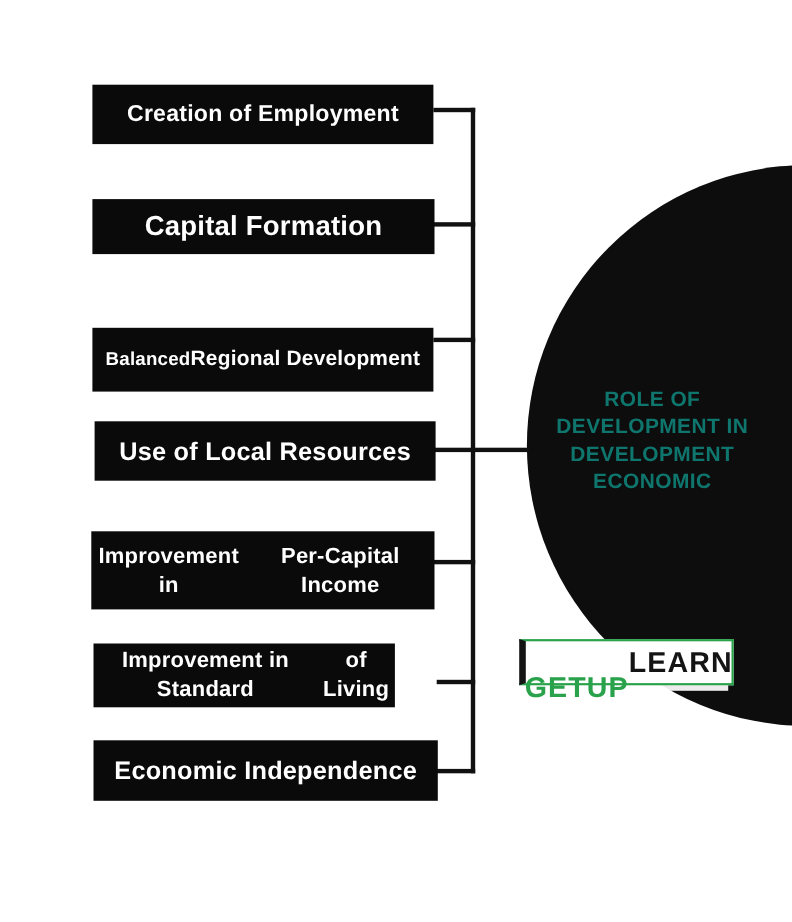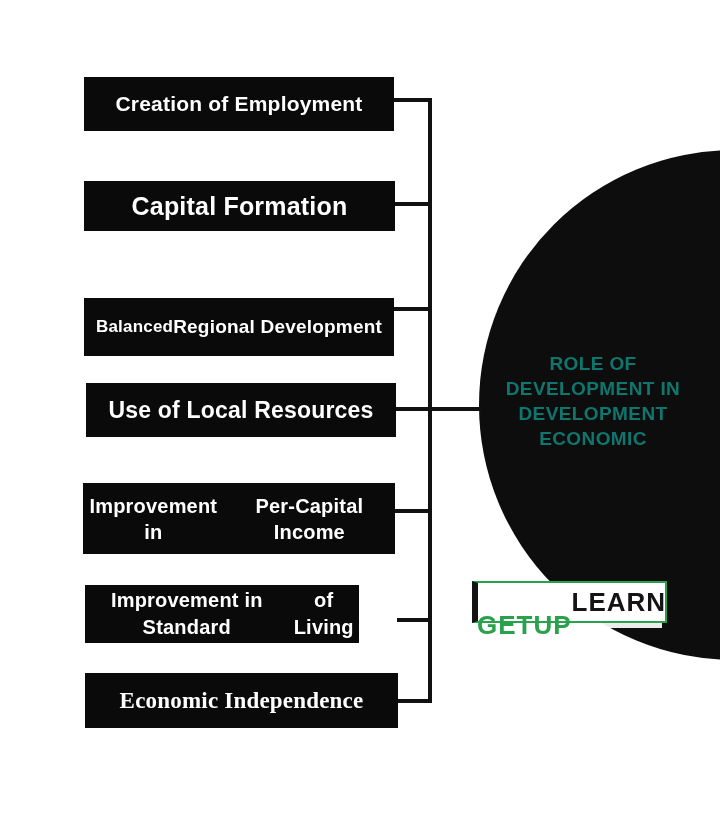--- a/index.html
+++ b/index.html
@@ -30,21 +30,21 @@
   }
   .role-box span { display: block; }
 
   .b1 { left: 84px;  top: 77px;  width: 310px; height: 54px; font-size: 21px; line-height: 26px; }
   .b2 { left: 84px;  top: 181px; width: 311px; height: 50px; font-size: 25px; line-height: 26px; }
   .b3 { left: 84px;  top: 298px; width: 310px; height: 58px; font-size: 19px; line-height: 24px; }
   .b3 .small-line { font-size: 17px; }
   .b4 { left: 86px;  top: 383px; width: 310px; height: 54px; font-size: 23px; line-height: 27px; }
   .b5 { left: 83px;  top: 483px; width: 312px; height: 71px; font-size: 20px; line-height: 26px; }
   .b6 { left: 85px;  top: 585px; width: 274px; height: 58px; font-size: 20px; line-height: 27px; }
-  .b7 { left: 85px;  top: 673px; width: 313px; height: 55px; font-size: 23px; line-height: 27px; font-family: Liberation Serif, serif; }
+  .b7 { left: 85px;  top: 673px; width: 313px; height: 55px; font-size: 23px; line-height: 27px; }
 
   
   .hline, .vline {
     position: absolute;
     background: var(--line, #111111);
   }
   .hline { height: 4px; }
   .c1 { left: 394px; top: 98px;  width: 38px; }
   .c2 { left: 394px; top: 202px; width: 38px; }
   .c3 { left: 394px; top: 307px; width: 38px; }

